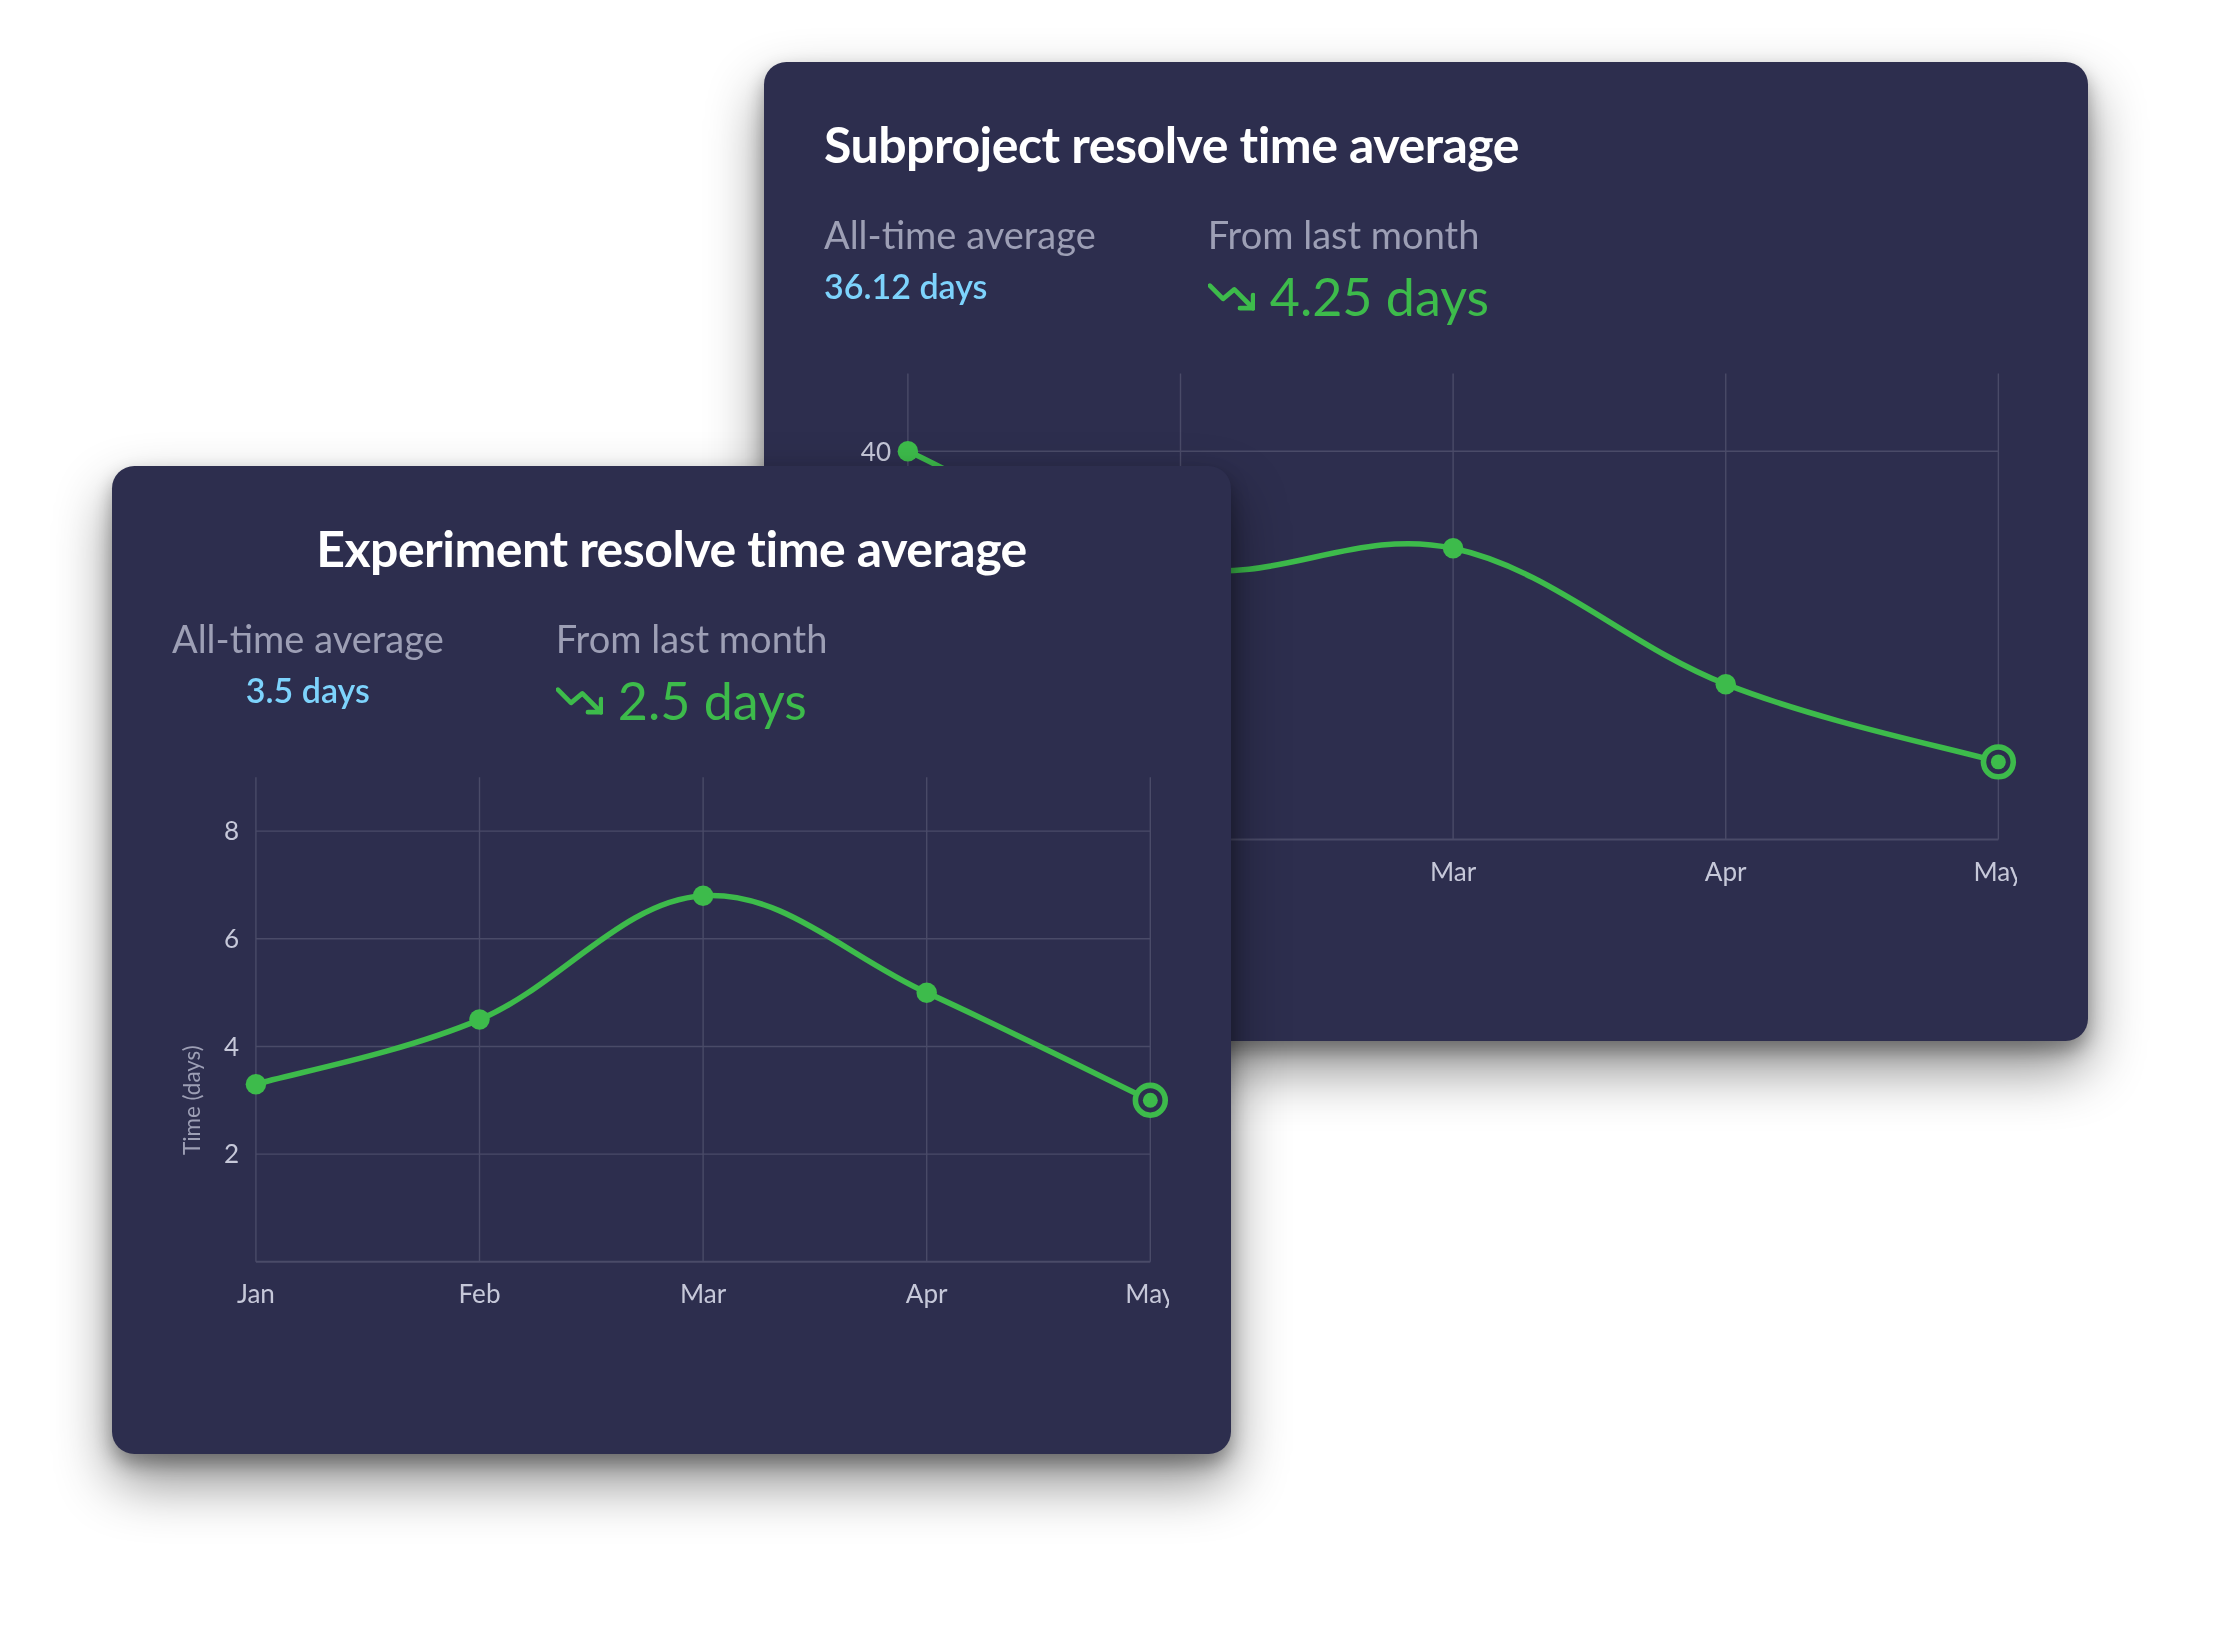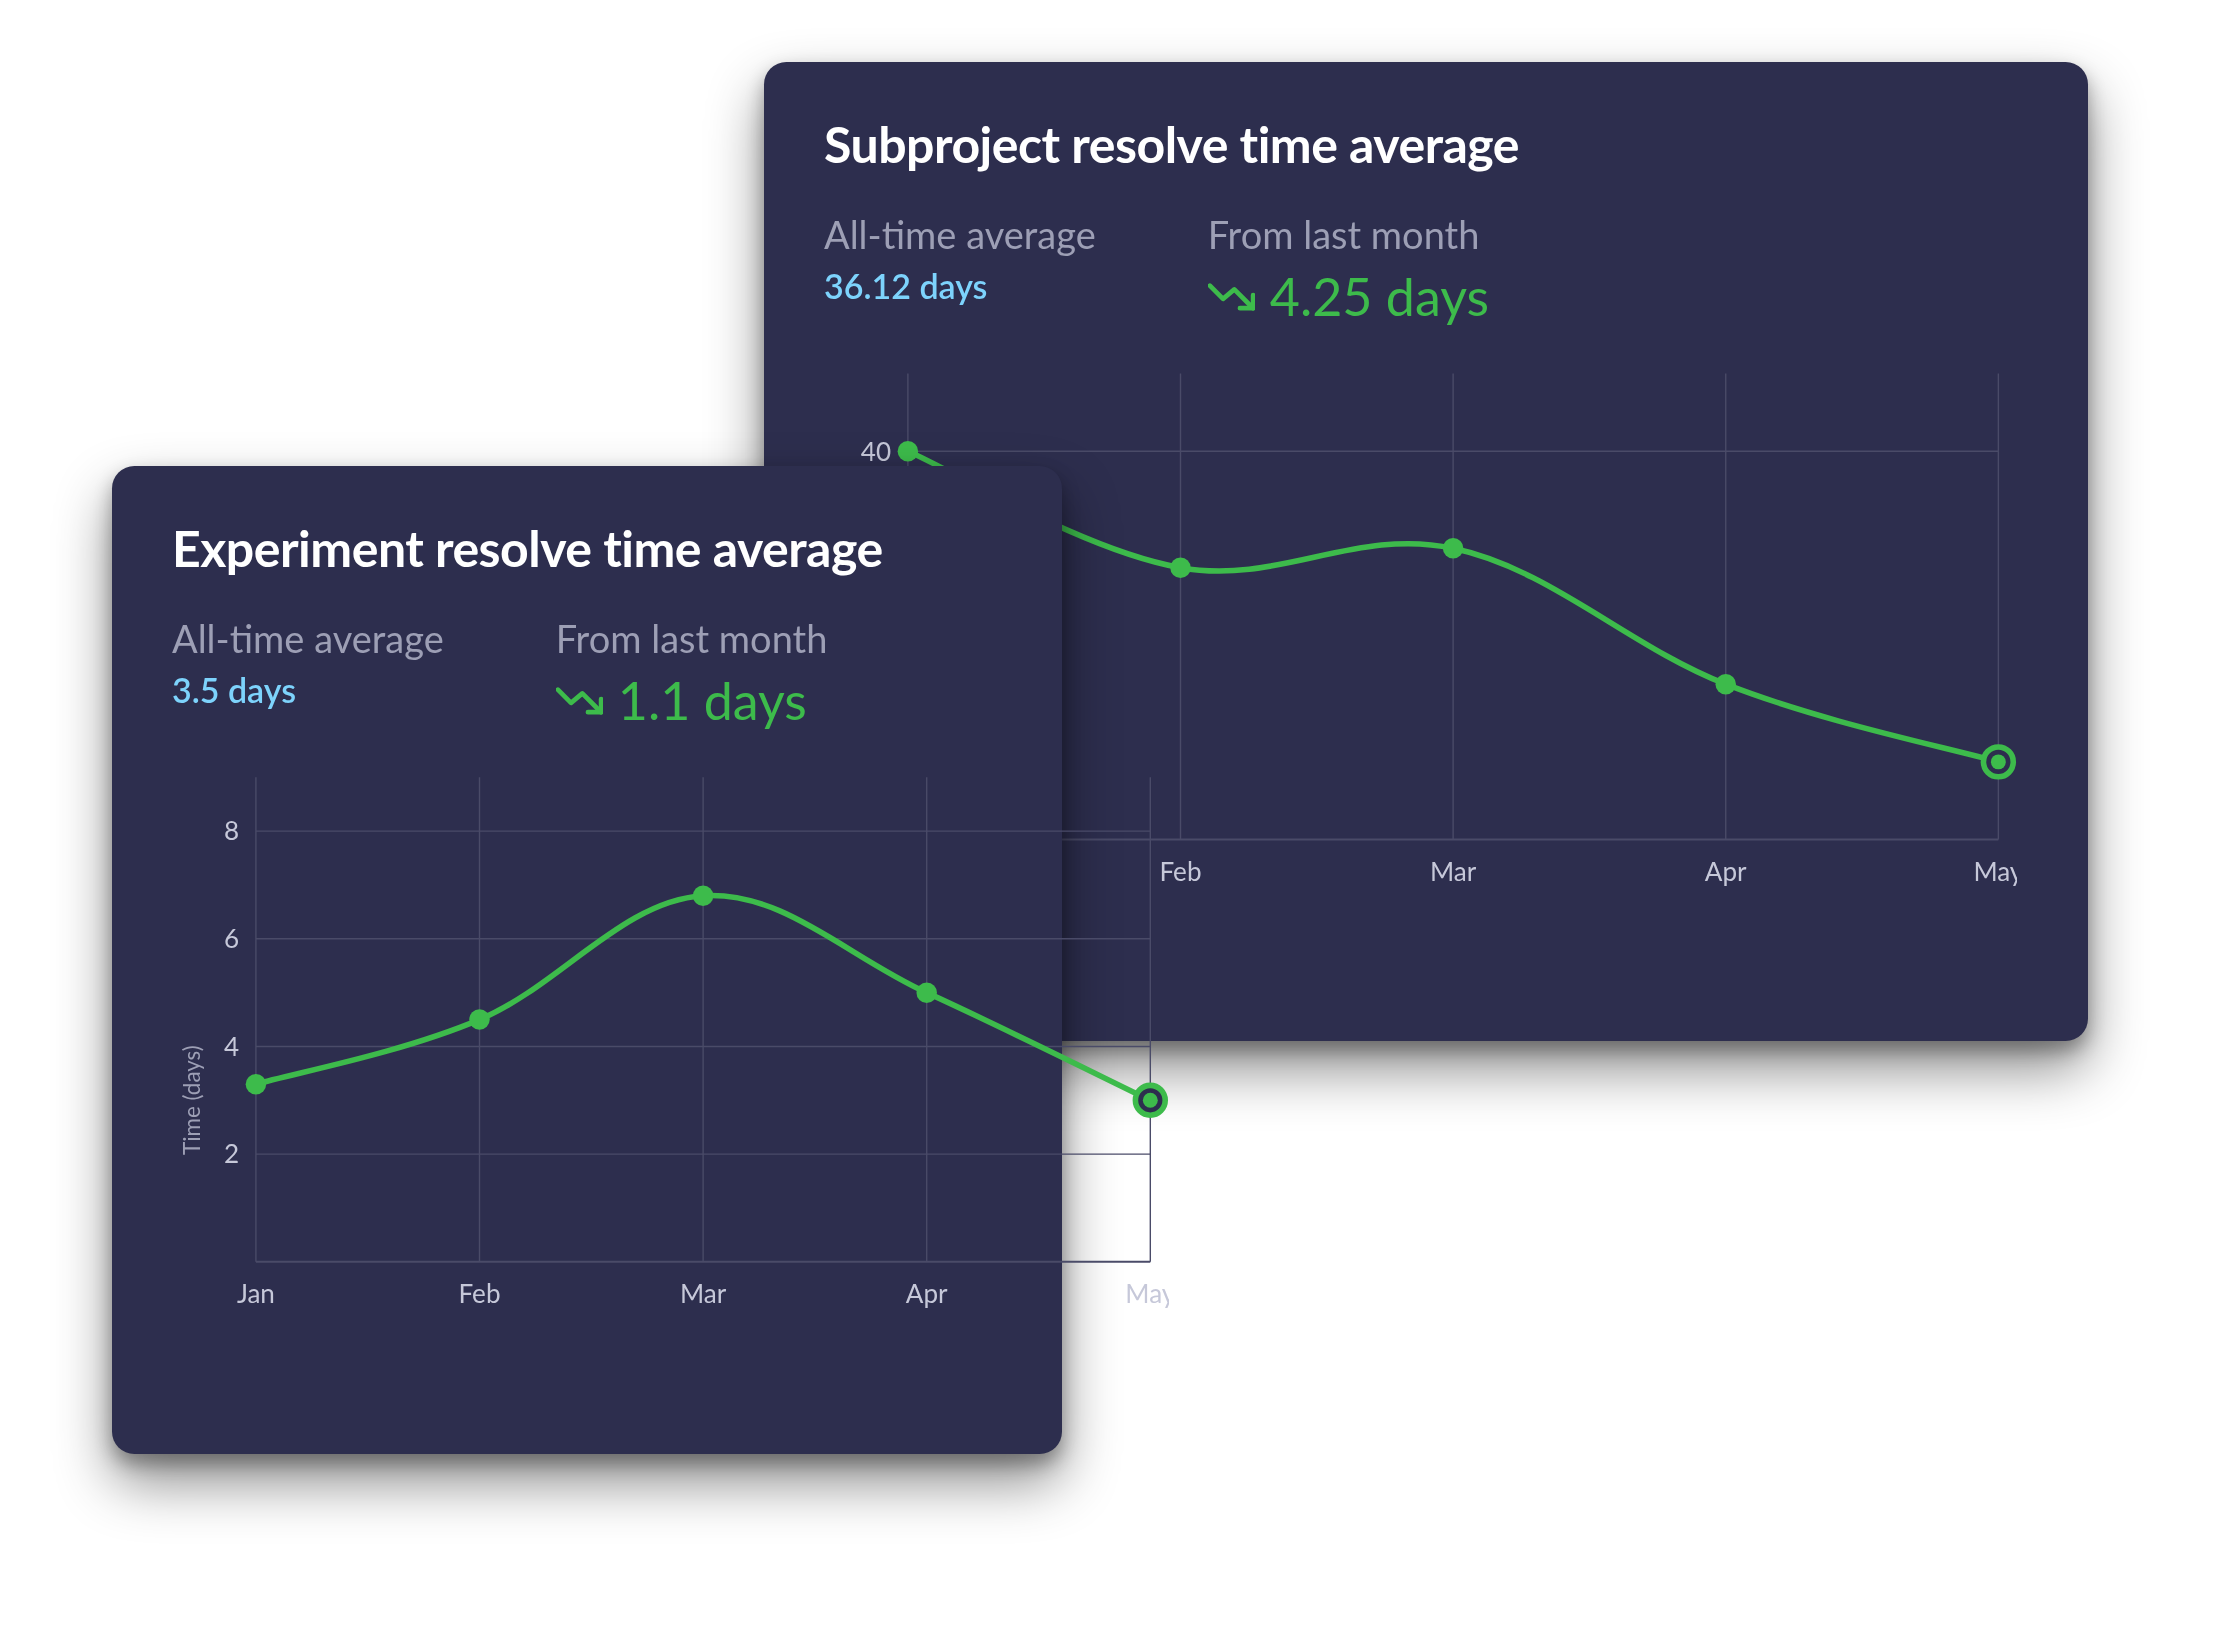--- a/index.html
+++ b/index.html
@@ -105,35 +105,35 @@
         <path d="M 90 93.33333333333331 C 142.65 115.83333333333331, 277.2 199.58333333333331, 382.5 218.33333333333331 C 487.8 237.08333333333331, 569.7 175, 675 197.5 C 780.3 220, 862.2 302.08333333333337, 967.5 343.33333333333337 C 1072.8 384.58333333333337, 1207.35 411.6666666666667, 1260 426.6666666666667" fill="none" stroke="#3dbb4b" stroke-width="6" stroke-linecap="round"></path>
         <circle cx="90" cy="93.33333333333331" r="11" fill="#3dbb4b"></circle>
         <circle cx="382.5" cy="218.33333333333331" r="11" fill="#3dbb4b"></circle>
         <circle cx="675" cy="197.5" r="11" fill="#3dbb4b"></circle>
         <circle cx="967.5" cy="343.33333333333337" r="11" fill="#3dbb4b"></circle>
         <circle cx="1260" cy="426.6666666666667" r="16" fill="#2d2e4e" stroke="#3dbb4b" stroke-width="6"></circle>
         <circle cx="1260" cy="426.6666666666667" r="8" fill="#3dbb4b"></circle>
       </svg><div class="y-axis-title" style="left: 5.6px; top: 373px;">Time (days)</div></div>
 </div>
 
-<div class="card" style="left:112px; top:466px; width:950px; height:988px;">
+<div class="card" style="left:112px; top:466px; width:1119px; height:988px;text-align:center;">
   <h2 class="card-title">Experiment resolve time average</h2>
   <div class="metrics">
     <div>
       <div class="metric-label">All-time average</div>
       <div class="metric-value">3.5 days</div>
     </div>
     <div>
       <div class="metric-label">From last month</div>
       <div class="metric-change">
         <svg class="trend-icon" viewBox="0 0 50 34">
           <polyline points="2,6 16,20 28,10 48,30" fill="none" stroke="#3dbb4b" stroke-width="5" stroke-linecap="round" stroke-linejoin="round"></polyline>
           <polyline points="48,16 48,30 34,30" fill="none" stroke="#3dbb4b" stroke-width="5" stroke-linecap="round" stroke-linejoin="round"></polyline>
         </svg>
-        <span>1.1 days</span>
+        <span>2.5 days</span>
       </div>
     </div>
   </div>
   <div class="chart" style="width:997px; height:559px;"><svg width="997" height="559" viewBox="0 0 1070 600">
         <line x1="90" x2="90" y1="10" y2="530" stroke="#4a4b68" stroke-width="1.5"></line>
         <text x="90" y="574" text-anchor="middle" fill="#c6c8d9" font-size="28">Jan</text>
         <line x1="330" x2="330" y1="10" y2="530" stroke="#4a4b68" stroke-width="1.5"></line>
         <text x="330" y="574" text-anchor="middle" fill="#c6c8d9" font-size="28">Feb</text>
         <line x1="570" x2="570" y1="10" y2="530" stroke="#4a4b68" stroke-width="1.5"></line>
         <text x="570" y="574" text-anchor="middle" fill="#c6c8d9" font-size="28">Mar</text>

